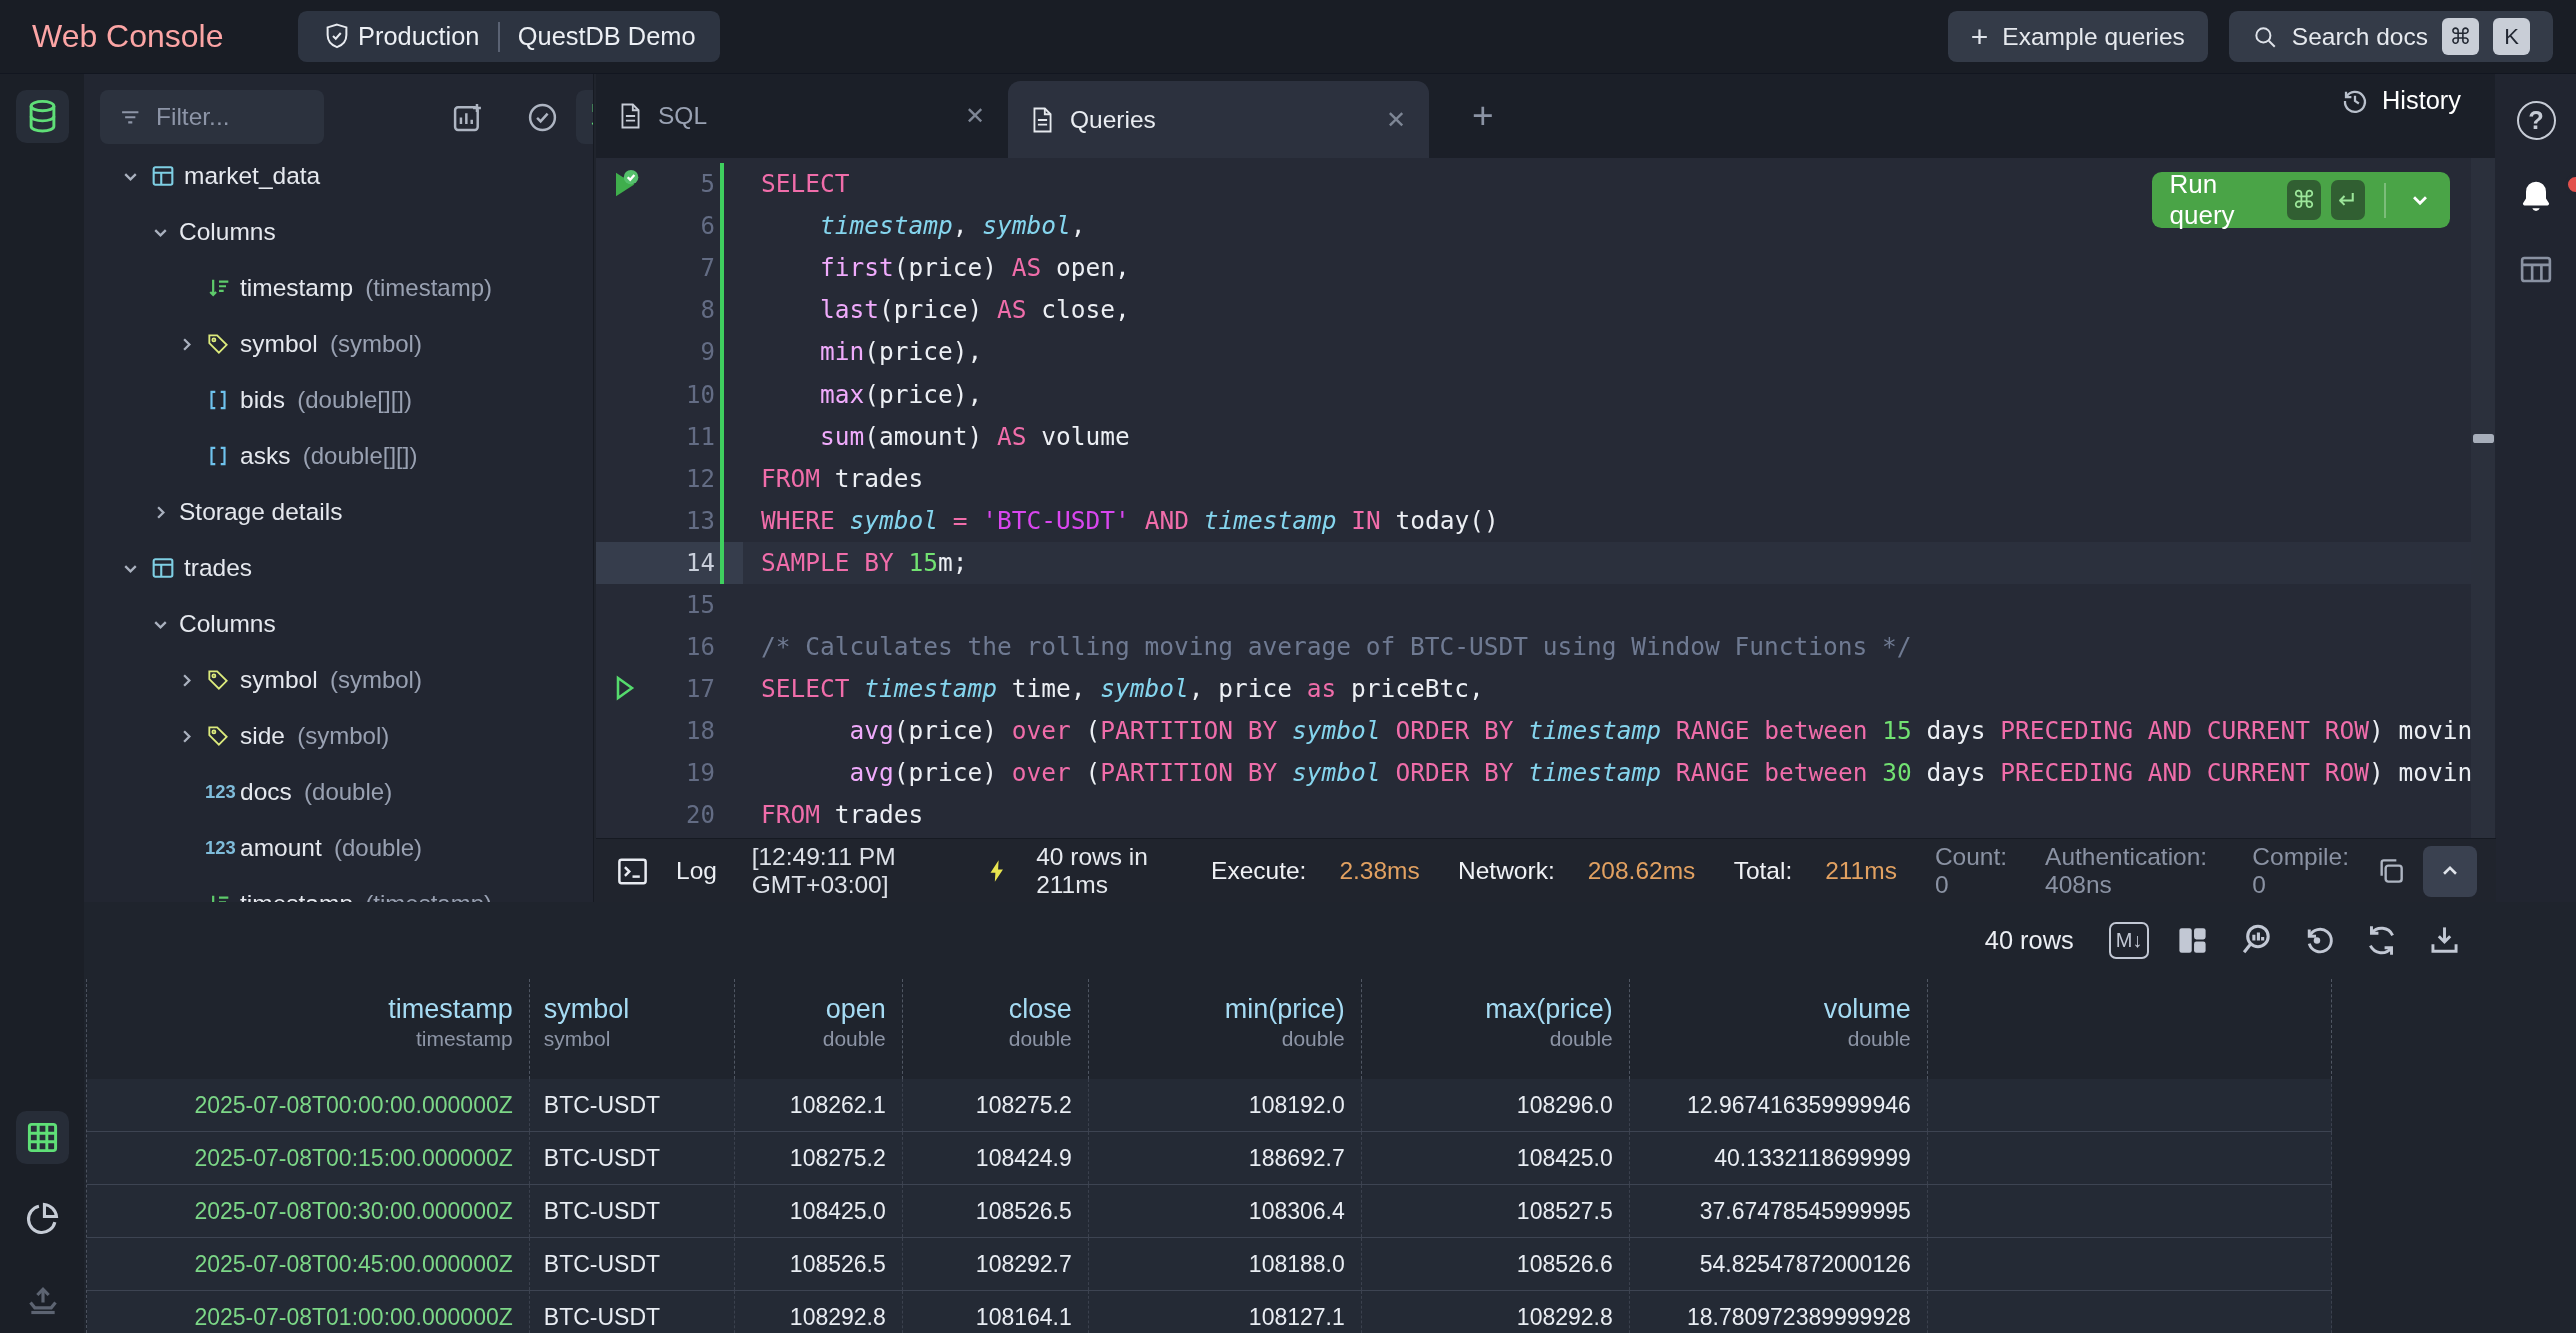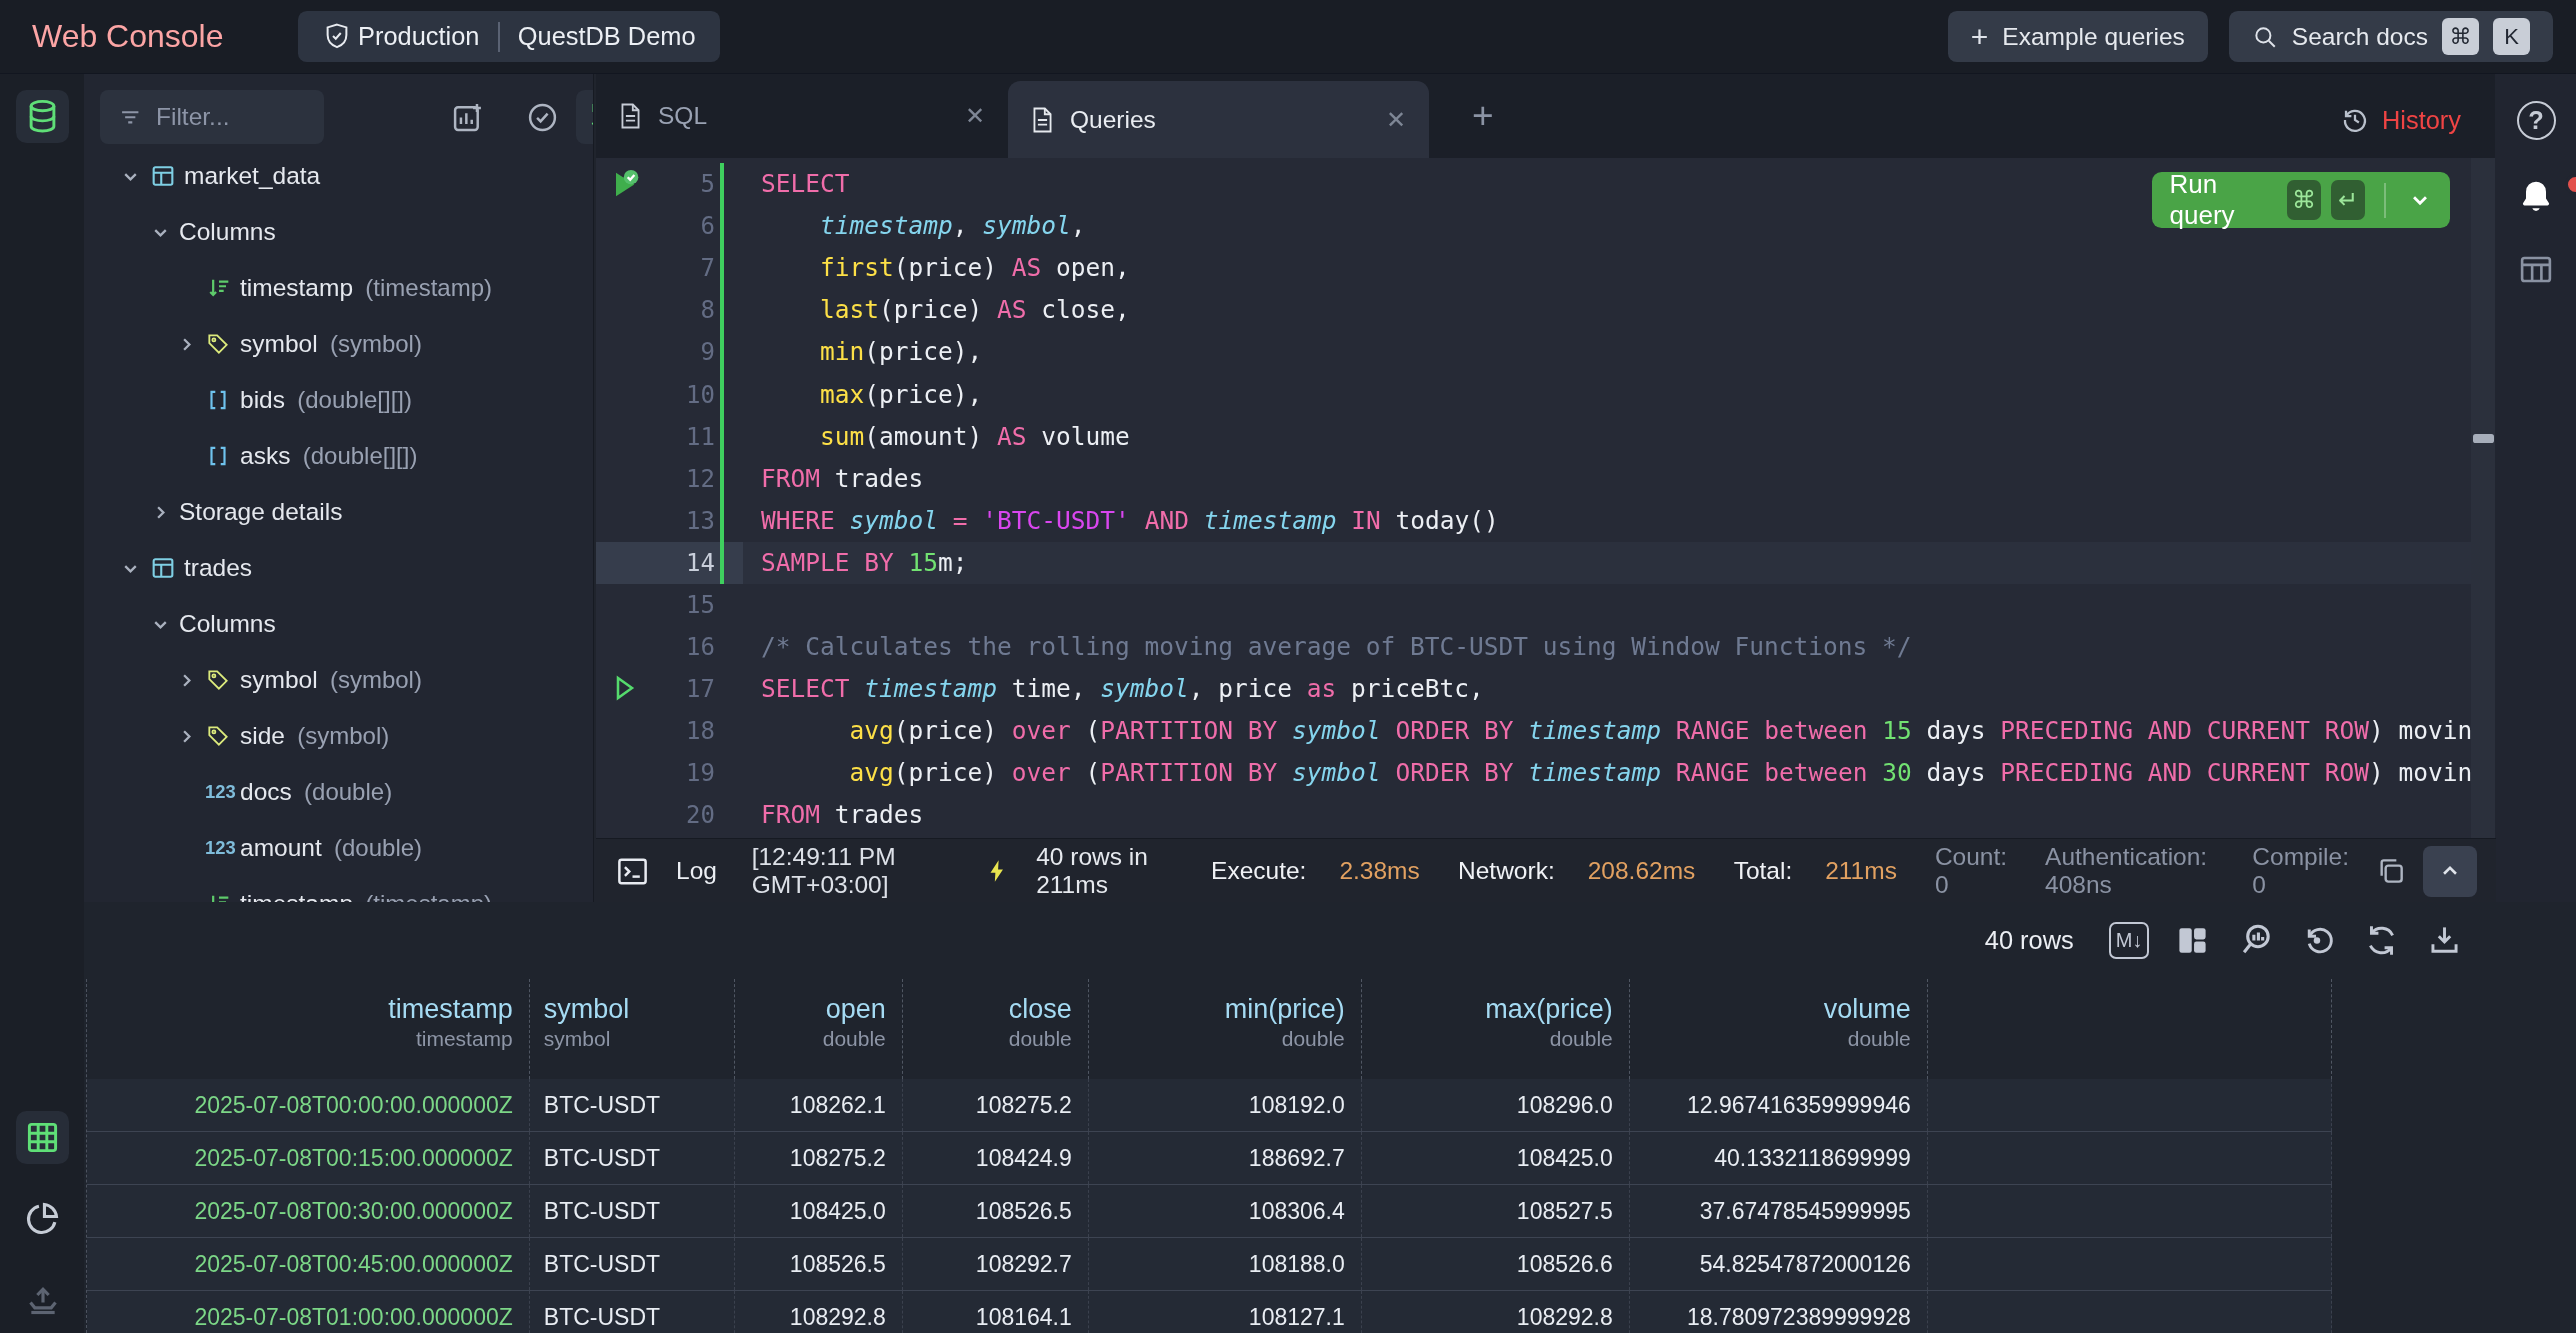--- a/index.html
+++ b/index.html
@@ -41,32 +41,32 @@
 .ttype{margin-left:12.3px;color:#99a1b2;font-size:24px}
 
 
 .tabbar{position:absolute;left:596px;top:74px;width:1900px;height:84px;background:#1b1f28}
 .tab{position:absolute;top:0;height:84px;display:flex;align-items:center;padding:0 23px;gap:16px;font-size:24.5px;color:#9aa2b3;cursor:pointer}
 .tab .x{margin-left:auto;color:#7e8695;font-size:24px}
 .tab.active{background:#2c313e;border-radius:12.3px 12.3px 0 0;color:#e9ecf1;top:7px;height:77px}
 .tab-sql{left:0;width:412px}
 .tab-queries{left:412px;width:421px}
 .tab-add{position:absolute;left:876px;top:0;height:84px;display:flex;align-items:center;font-size:37px;color:#8b93a4;cursor:pointer}
-.history-btn{position:absolute;right:35px;top:4px;height:84px;display:flex;align-items:center;gap:12.3px;font-size:25.4px;color:#ef4444;cursor:pointer}
+.history-btn{position:absolute;right:35px;top:12px;height:84px;display:flex;gap:12.3px;font-size:25.4px;color:#ffffff;cursor:pointer}
 
 .code-area{position:absolute;left:596px;top:158px;width:1875px;height:680px;background:#262a36;overflow:hidden}
 .cl{position:absolute;left:0;width:1875px;height:42px;line-height:42px;white-space:pre;font-family:"DejaVu Sans Mono",monospace;font-size:24.5px}
 .cl .ln{position:absolute;left:0;width:119px;text-align:right;color:#636c84;font-size:24px}
 .cl .ct{position:absolute;left:165px;white-space:pre}
 .cl .mk{position:absolute;left:12.3px;top:3.5px;width:35px;height:35px}
 .hl-row{position:absolute;left:0;width:1875px;height:42px;background:#2b303d}
 .hl-gutter{position:absolute;left:0;width:147px;height:42px;background:#363d4c}
 .exec-bar{position:absolute;left:124px;width:4.4px;background:#3fcf5e}
 .cl.active .ln{color:#c9cfdb}
-.tok-k{color:#f06daa}.tok-f{color:#fde047}.tok-i{color:#85d5ee;font-style:italic}
+.tok-k{color:#f06daa}.tok-f{color:#f0abfc}.tok-i{color:#85d5ee;font-style:italic}
 .tok-s{color:#d946ef}.tok-n{color:#72e272}.tok-c{color:#6f7a92}.tok-p{color:#eceff4}
 .scroll-track{position:absolute;left:2471px;top:158px;width:24.5px;height:680px;background:#2b303c}
 .scroll-thumb{position:absolute;left:2473px;top:434px;width:21px;height:8.8px;background:#a7aeba;border-radius:2.6px}
 
 .run-btn{position:absolute;left:2152px;top:172px;width:298px;height:56px;background:#4aa447;border-radius:9.6px;display:flex;align-items:center;padding:0 17.5px;gap:10.5px;cursor:pointer;z-index:5}
 .run-btn .lbl{font-size:26px;color:#fff;margin-right:7px}
 .run-kbd{width:40px;height:40px;border-radius:7px;background:rgba(30,38,32,.55);color:#9ce69a;font-size:24px;display:flex;align-items:center;justify-content:center}
 .run-sep{width:1.8px;height:35px;background:rgba(255,255,255,.28);margin-left:8.8px}
 
 

